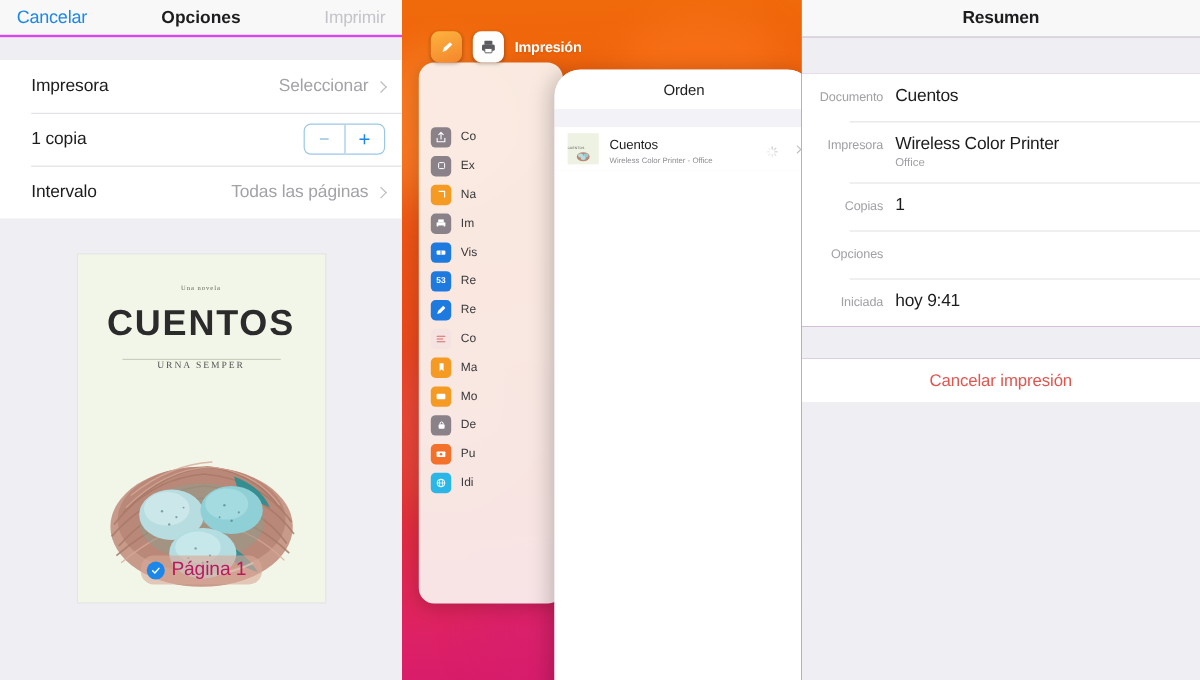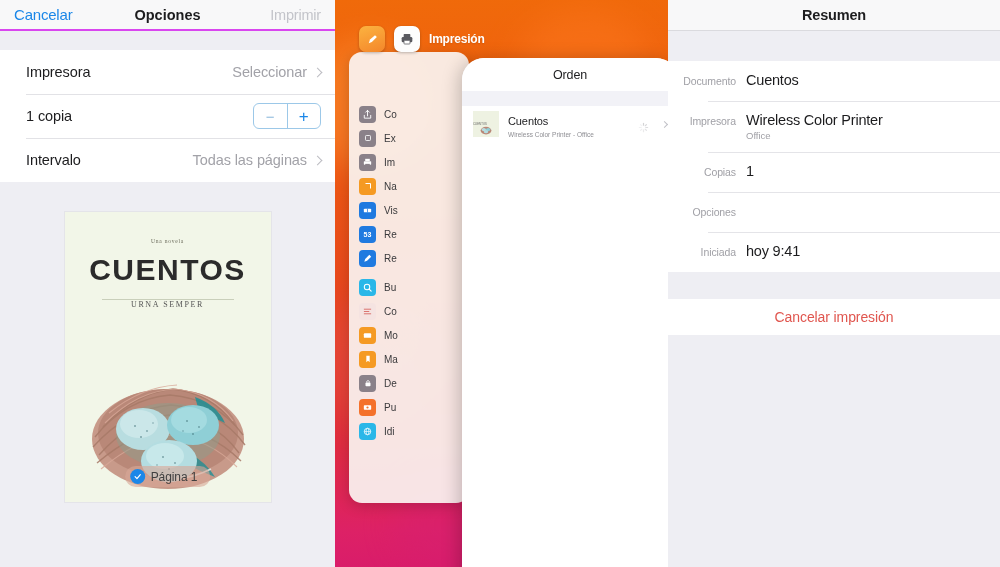--- a/index.html
+++ b/index.html
@@ -68,21 +68,21 @@
   .badge {
     position:absolute; left:50%; transform:translateX(-50%); bottom:15px;
     display:flex; align-items:center; gap:6px;
     background:rgba(216,168,152,0.62); border-radius:11px; padding:3px 13px 3px 5px;
   }
   .badge-check {
     width:15px; height:15px; border-radius:50%; background:#1b87e8;
     display:flex; align-items:center; justify-content:center;
   }
   .badge-check svg { width:9px; height:9px; }
-  .badge-text { font-size:12px; color:#404040; letter-spacing:-0.1px;text-align:center; }
+  .badge-text { font-size:16px; color:#be185d; letter-spacing:-0.1px;text-align:center; }
 
   
   .panel-mid {
     width:333px; height:567px; position:relative; overflow:hidden;
     background:linear-gradient(178deg,#f06a0a 0%,#ef5d10 22%,#e8491c 48%,#e03030 70%,#dd2166 92%,#d81b6b 100%);
   }
   .blob { position:absolute; border-radius:50%; filter:blur(16px); opacity:0.42; }
 
   
   .share-card {
@@ -290,40 +290,40 @@
         <div class="share-item">
           <span class="sh-ic" style="background:#8a8189">
             <svg viewBox="0 0 24 24" width="10" height="10">
                 <rect x="6" y="6" width="12" height="12" rx="2" stroke="#fff" stroke-width="2" fill="none"></rect>
               </svg>
           </span>
           <span class="sh-lb">Ex</span>
         </div>
 
         <div class="share-item">
+          <span class="sh-ic" style="background:#f59a23">
+            <svg viewBox="0 0 24 24" width="10" height="10">
+                <path d="M6 6 L18 6 L18 18" stroke="#fff" stroke-width="2.4" fill="none"></path>
+              </svg>
+          </span>
+          <span class="sh-lb">Na</span>
+        </div>
+
+        <div class="share-item">
           <span class="sh-ic" style="background:#8a8189">
             <svg viewBox="0 0 24 24" width="11" height="11">
                 <rect x="4" y="9" width="16" height="8" rx="1.5" fill="#fff"></rect>
                 <rect x="7" y="4" width="10" height="5" fill="#fff"></rect>
                 <rect x="7" y="15" width="10" height="5" fill="#8a8189"></rect>
               </svg>
           </span>
           <span class="sh-lb">Im</span>
         </div>
 
         <div class="share-item">
-          <span class="sh-ic" style="background:#f59a23">
-            <svg viewBox="0 0 24 24" width="10" height="10">
-                <path d="M6 6 L18 6 L18 18" stroke="#fff" stroke-width="2.4" fill="none"></path>
-              </svg>
-          </span>
-          <span class="sh-lb">Na</span>
-        </div>
-
-        <div class="share-item">
           <span class="sh-ic" style="background:#1f7ae0">
             <svg viewBox="0 0 24 24" width="11" height="11">
                 <rect x="4" y="8" width="16" height="8" rx="2" fill="#fff"></rect>
                 <path d="M12 8 L12 16" stroke="#1f7ae0" stroke-width="1.6"></path>
               </svg>
           </span>
           <span class="sh-lb">Vis</span>
         </div>
 
         <div class="share-item">
@@ -333,56 +333,47 @@
 
         <div class="share-item">
           <span class="sh-ic" style="background:#1f7ae0">
             <svg viewBox="0 0 24 24" width="11" height="11">
                 <path d="M5 19 L7 13 L16 4 L20 8 L11 17 Z" fill="#fff"></path>
               </svg>
           </span>
           <span class="sh-lb">Re</span>
         </div>
 
-        <div class="share-item" style="margin-top:5px">
-          <span class="sh-ic" style="background:#2ab7e8">
-            <svg viewBox="0 0 24 24" width="11" height="11">
-                <circle cx="11" cy="11" r="6" stroke="#fff" stroke-width="2.2" fill="none"></circle>
-                <path d="M15.5 15.5 L20 20" stroke="#fff" stroke-width="2.4" stroke-linecap="round"></path>
-              </svg>
-          </span>
-          <span class="sh-lb">Bu</span>
-        </div>
 
 
         <div class="share-item">
           <span class="sh-ic" style="background:#f5e3e1">
             <svg viewBox="0 0 24 24" width="11" height="11">
                 <path d="M5 7 L19 7 M5 12 L15 12 M5 17 L19 17" stroke="#d86a66" stroke-width="2" stroke-linecap="round"></path>
               </svg>
           </span>
           <span class="sh-lb">Co</span>
-        </div>
-
-        <div class="share-item">
-          <span class="sh-ic" style="background:#f59a23">
-            <svg viewBox="0 0 24 24" width="11" height="11">
-                <rect x="4" y="7" width="16" height="10" rx="2" fill="#fff"></rect>
-              </svg>
-          </span>
-          <span class="sh-lb">Mo</span>
         </div>
 
         <div class="share-item">
           <span class="sh-ic" style="background:#f59a23">
             <svg viewBox="0 0 24 24" width="10" height="10">
                 <path d="M8 4 L16 4 L16 20 L12 16 L8 20 Z" fill="#fff"></path>
               </svg>
           </span>
           <span class="sh-lb">Ma</span>
+        </div>
+
+        <div class="share-item">
+          <span class="sh-ic" style="background:#f59a23">
+            <svg viewBox="0 0 24 24" width="11" height="11">
+                <rect x="4" y="7" width="16" height="10" rx="2" fill="#fff"></rect>
+              </svg>
+          </span>
+          <span class="sh-lb">Mo</span>
         </div>
 
         <div class="share-item">
           <span class="sh-ic" style="background:#8a8189">
             <svg viewBox="0 0 24 24" width="10" height="10">
                 <rect x="6" y="11" width="12" height="9" rx="2" fill="#fff"></rect>
                 <path d="M9 11 L9 8 Q12 4 15 8 L15 11" stroke="#fff" stroke-width="2" fill="none"></path>
               </svg>
           </span>
           <span class="sh-lb">De</span>

